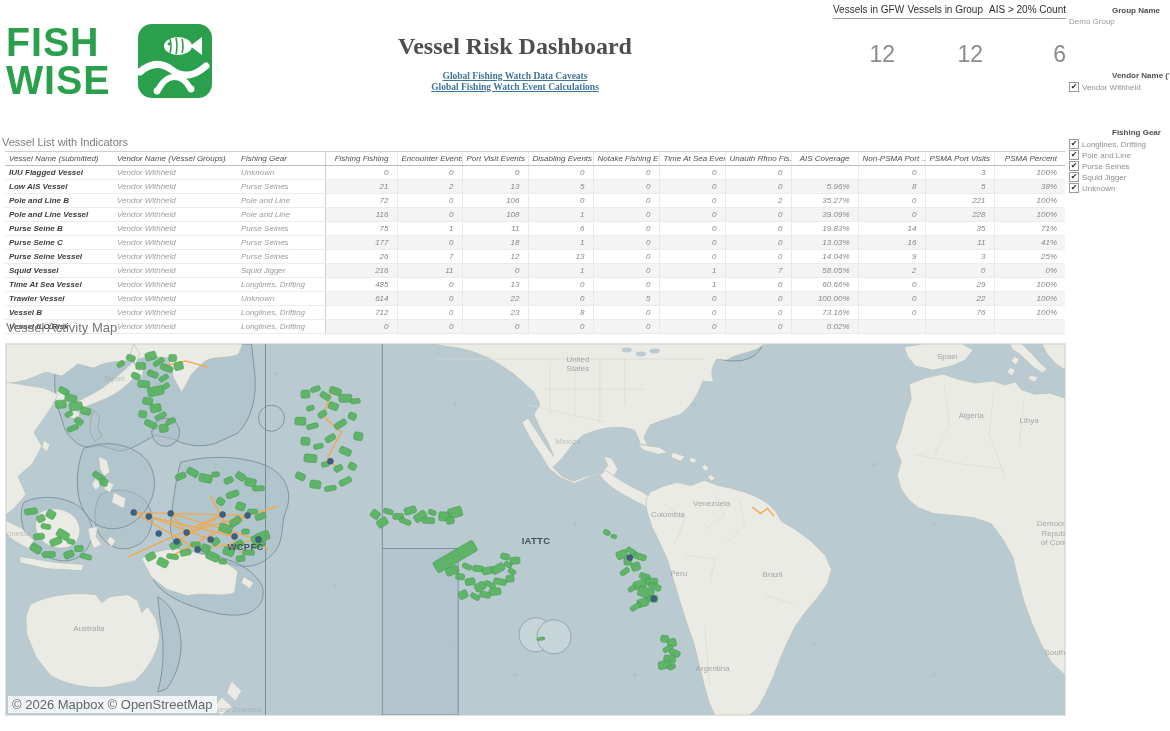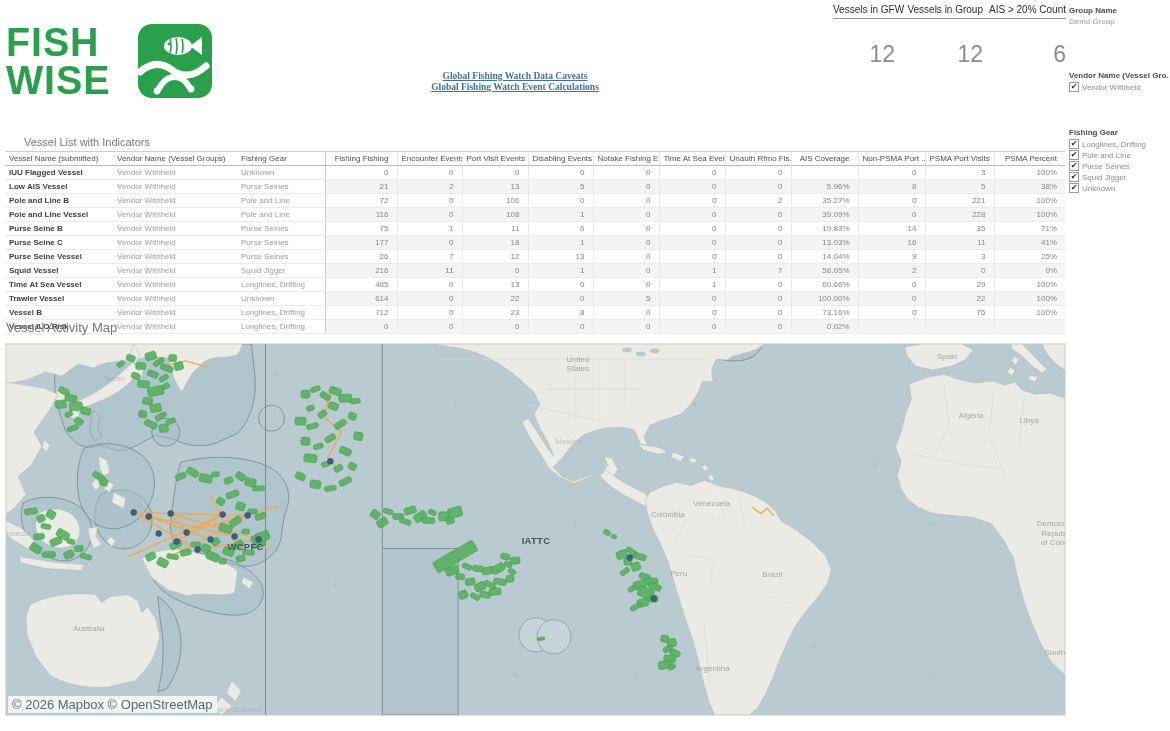--- a/index.html
+++ b/index.html
@@ -20,30 +20,30 @@
   .metrics{position:absolute;left:833px;top:4px;width:233px;}
   .m-row{display:flex;justify-content:space-between;}
   .m-labels{border-bottom:1px solid #9b9b9b;padding-bottom:3px;}
   .m-cell{text-align:right;white-space:nowrap;}
   .m-label{font-size:10px;color:#2f2f2f;}
   .m-values{margin-top:22px;}
   .m-value{font-size:23px;color:#8b8b8b;}
 
   
   .side-block{position:absolute;left:1069px;width:100px;}
-  .sb-title{font-size:8px;font-weight:700;color:#4e4e4e;margin-bottom:2px;white-space:nowrap;overflow:hidden;}
+  .sb-title{font-size:8px;font-weight:700;color:#4e4e4e;margin-bottom:2px;white-space:nowrap;overflow:hidden;margin-left:43px;}
   .sb-sub{font-size:8px;color:#9a9a9a;margin-top:0;}
   .opt{display:flex;align-items:center;height:10px;margin-top:1px;cursor:pointer;}
   .cb{width:8px;height:8px;border:1px solid #9a9a9a;background:#fff;font-size:8px;line-height:7px;
       color:#2f2f2f;text-align:center;flex:0 0 auto;}
   .opt-label{font-size:8px;color:#8f8f8f;white-space:nowrap;margin-left:3px;}
 
   
-  .table-title{position:absolute;left:24px;top:136px;font-size:11px;color:#7b7b7b;}
-  table.tbl{position:absolute;left:5px;top:151px;border-collapse:collapse;table-layout:fixed;width:1060px;}
+  .table-title{position:absolute;left:2px;top:136px;font-size:11px;color:#7b7b7b;}
+  table.tbl{position:absolute;left:5px;top:151px;border-collapse:collapse;table-layout:fixed;width:1060px;font-style:italic;}
   .tbl th{font-weight:400;font-size:8px;color:#4f4f4f;text-align:left;padding:2px 4px;
           border-top:1px solid #cecece;border-bottom:1px solid #bdbdbd;white-space:nowrap;overflow:hidden;cursor:pointer;}
   .tbl th.num{text-align:right;padding-right:8px;}
   .tbl td{font-size:8px;padding:1px 4px;border-bottom:1px solid #ececec;white-space:nowrap;overflow:hidden;height:11px;}
   .tbl td.c0{color:#3e3e3e;font-weight:700;}
   .tbl td.c1,.tbl td.c2{color:#9d9d9d;}
   .tbl td.num{color:#878787;text-align:right;padding-right:8px;}
   .tbl .first-num{border-left:1px solid #cfcfcf;}
   .tbl .vline{border-left:1px solid #e9e9e9;}
   .tbl td.band{background:#f4f4f4;}
@@ -75,20 +75,21 @@
           <circle cx="163" cy="24" r="1.4" fill="#2aa04d"></circle>
         </g>
         <path d="M134,52 Q150,38 166,50 T200,46" stroke="#ffffff" stroke-width="7" fill="none" stroke-linecap="round"></path>
         <path d="M152,70 q7,-13 16,-13 q10,0 16,11" stroke="#ffffff" stroke-width="6" fill="none" stroke-linecap="round"></path>
         <circle cx="151" cy="71" r="3.4" fill="#ffffff"></circle>
         <circle cx="185" cy="69" r="3.4" fill="#ffffff"></circle>
       </g>
     </svg>
   </div>
 
+  <div class="title">Vessel Risk Dashboard</div>
   <div class="links">
     <a>Global Fishing Watch Data Caveats</a>
     <a>Global Fishing Watch Event Calculations</a>
   </div>
 
   <div class="metrics" id="metrics">
       <div class="m-row m-labels">
         <div class="m-cell m-label" style="width: 62px;">Vessels in GFW</div>
         <div class="m-cell m-label" style="width: 88px;">Vessels in Group</div>
         <div class="m-cell m-label" style="width: 83px;">AIS &gt; 20% Count</div>

